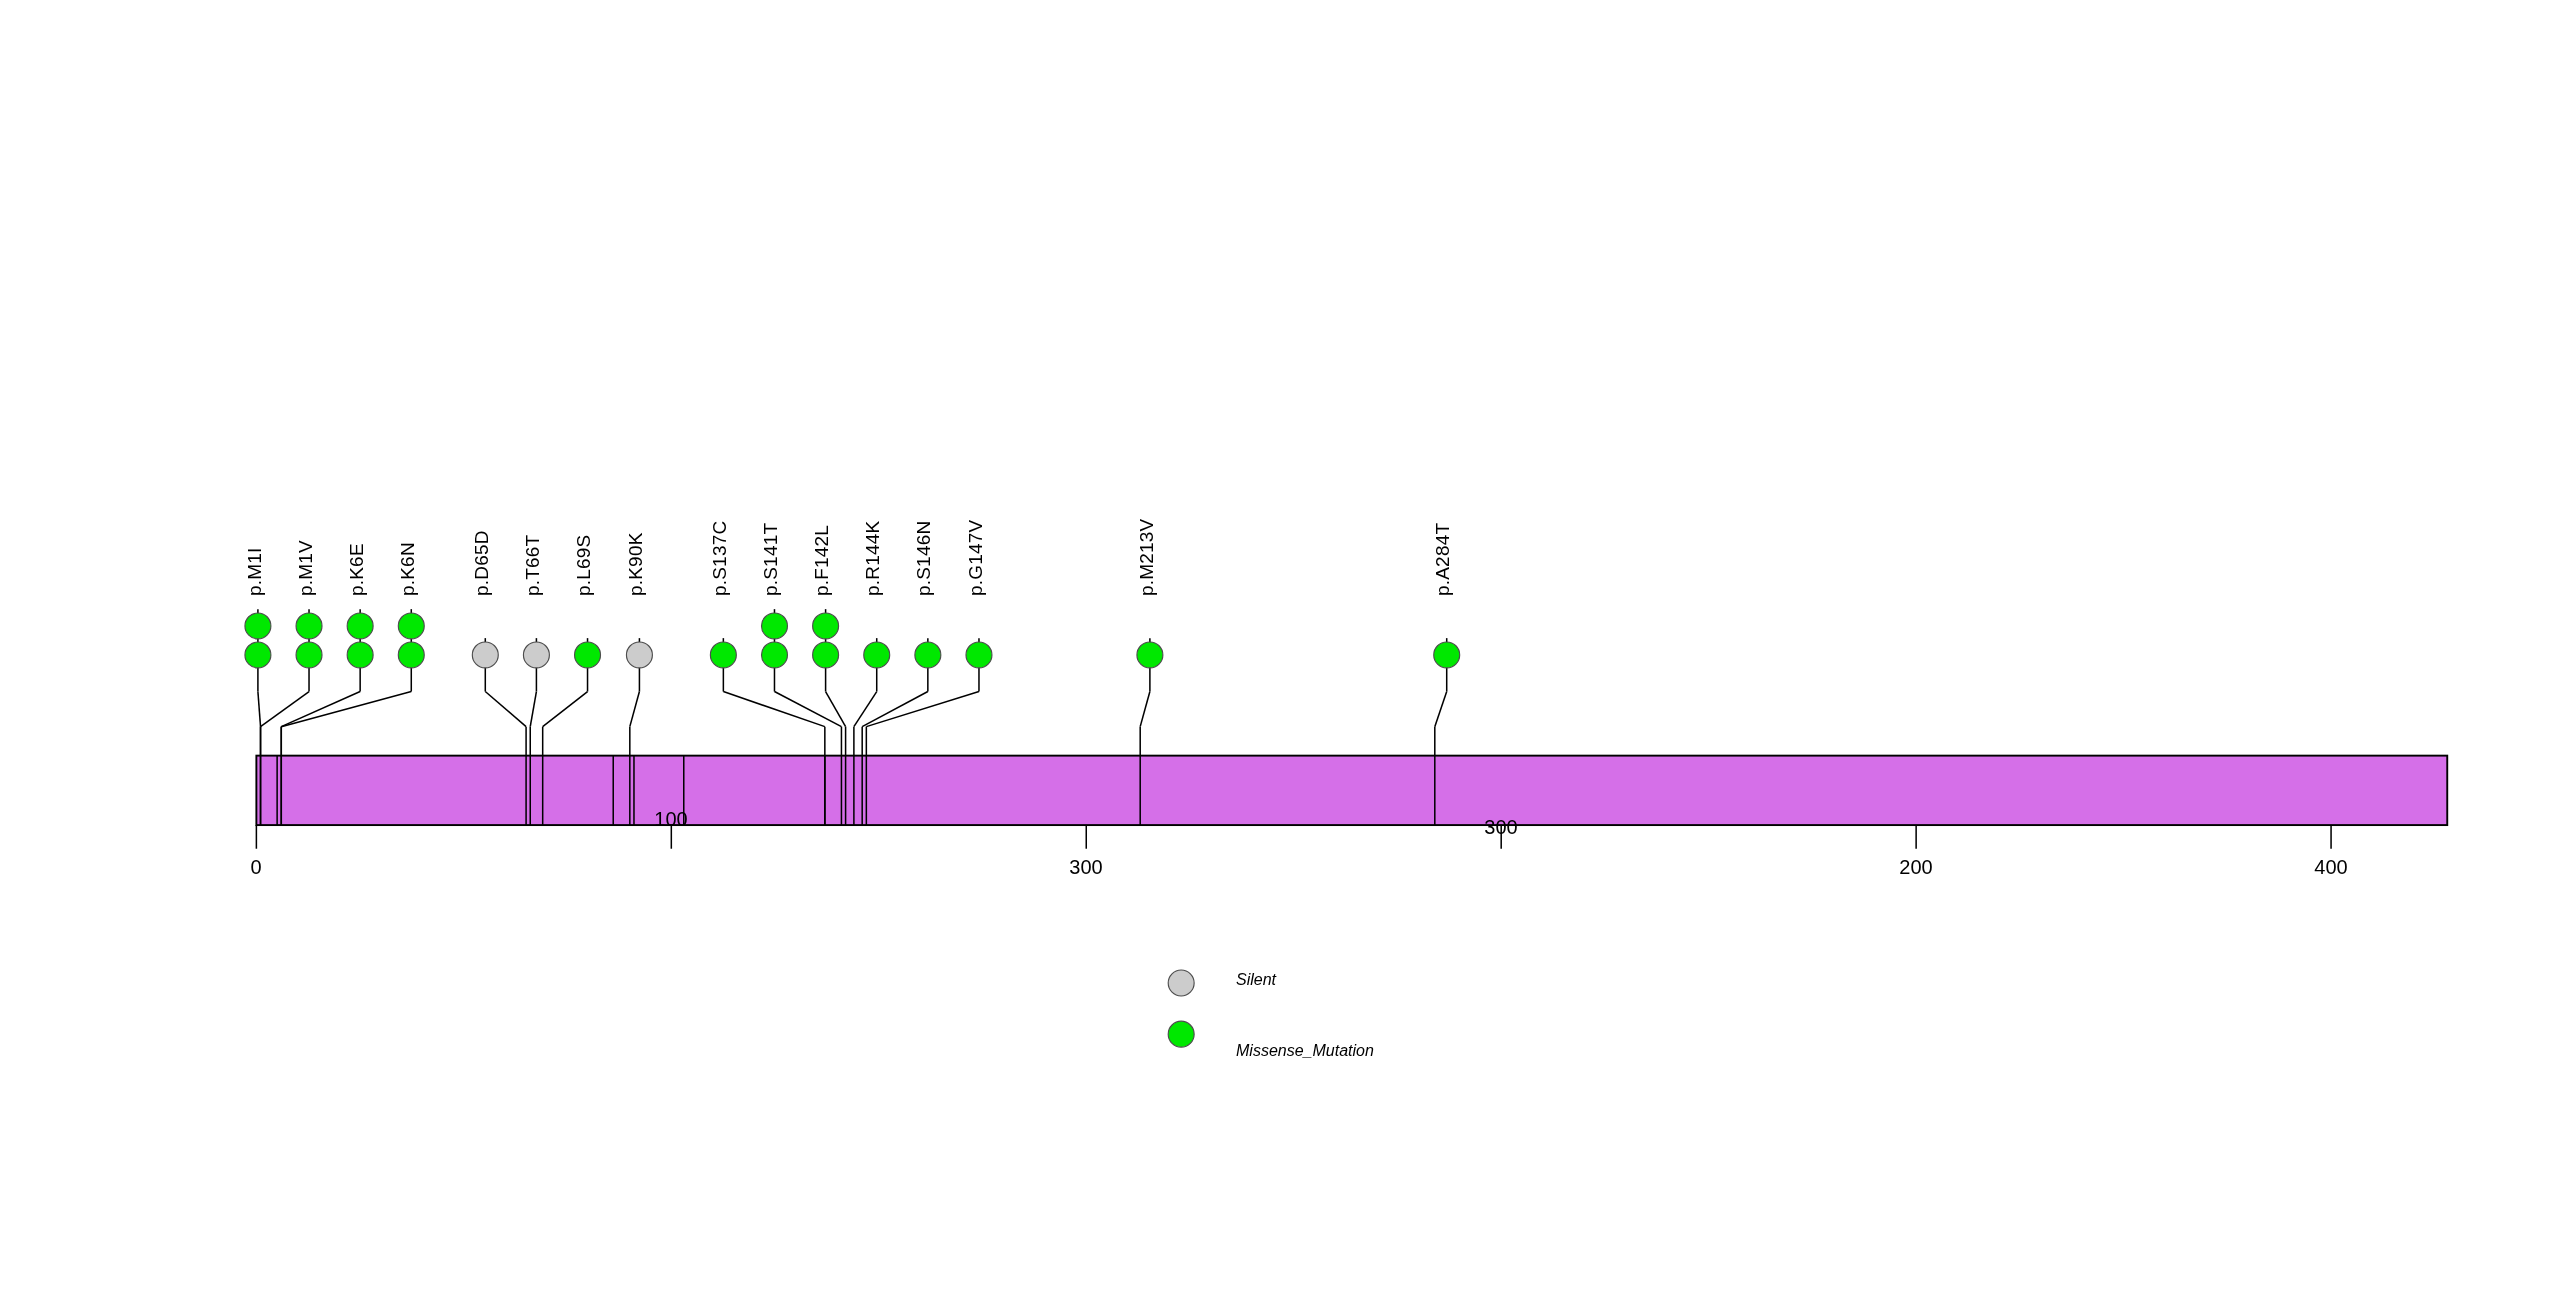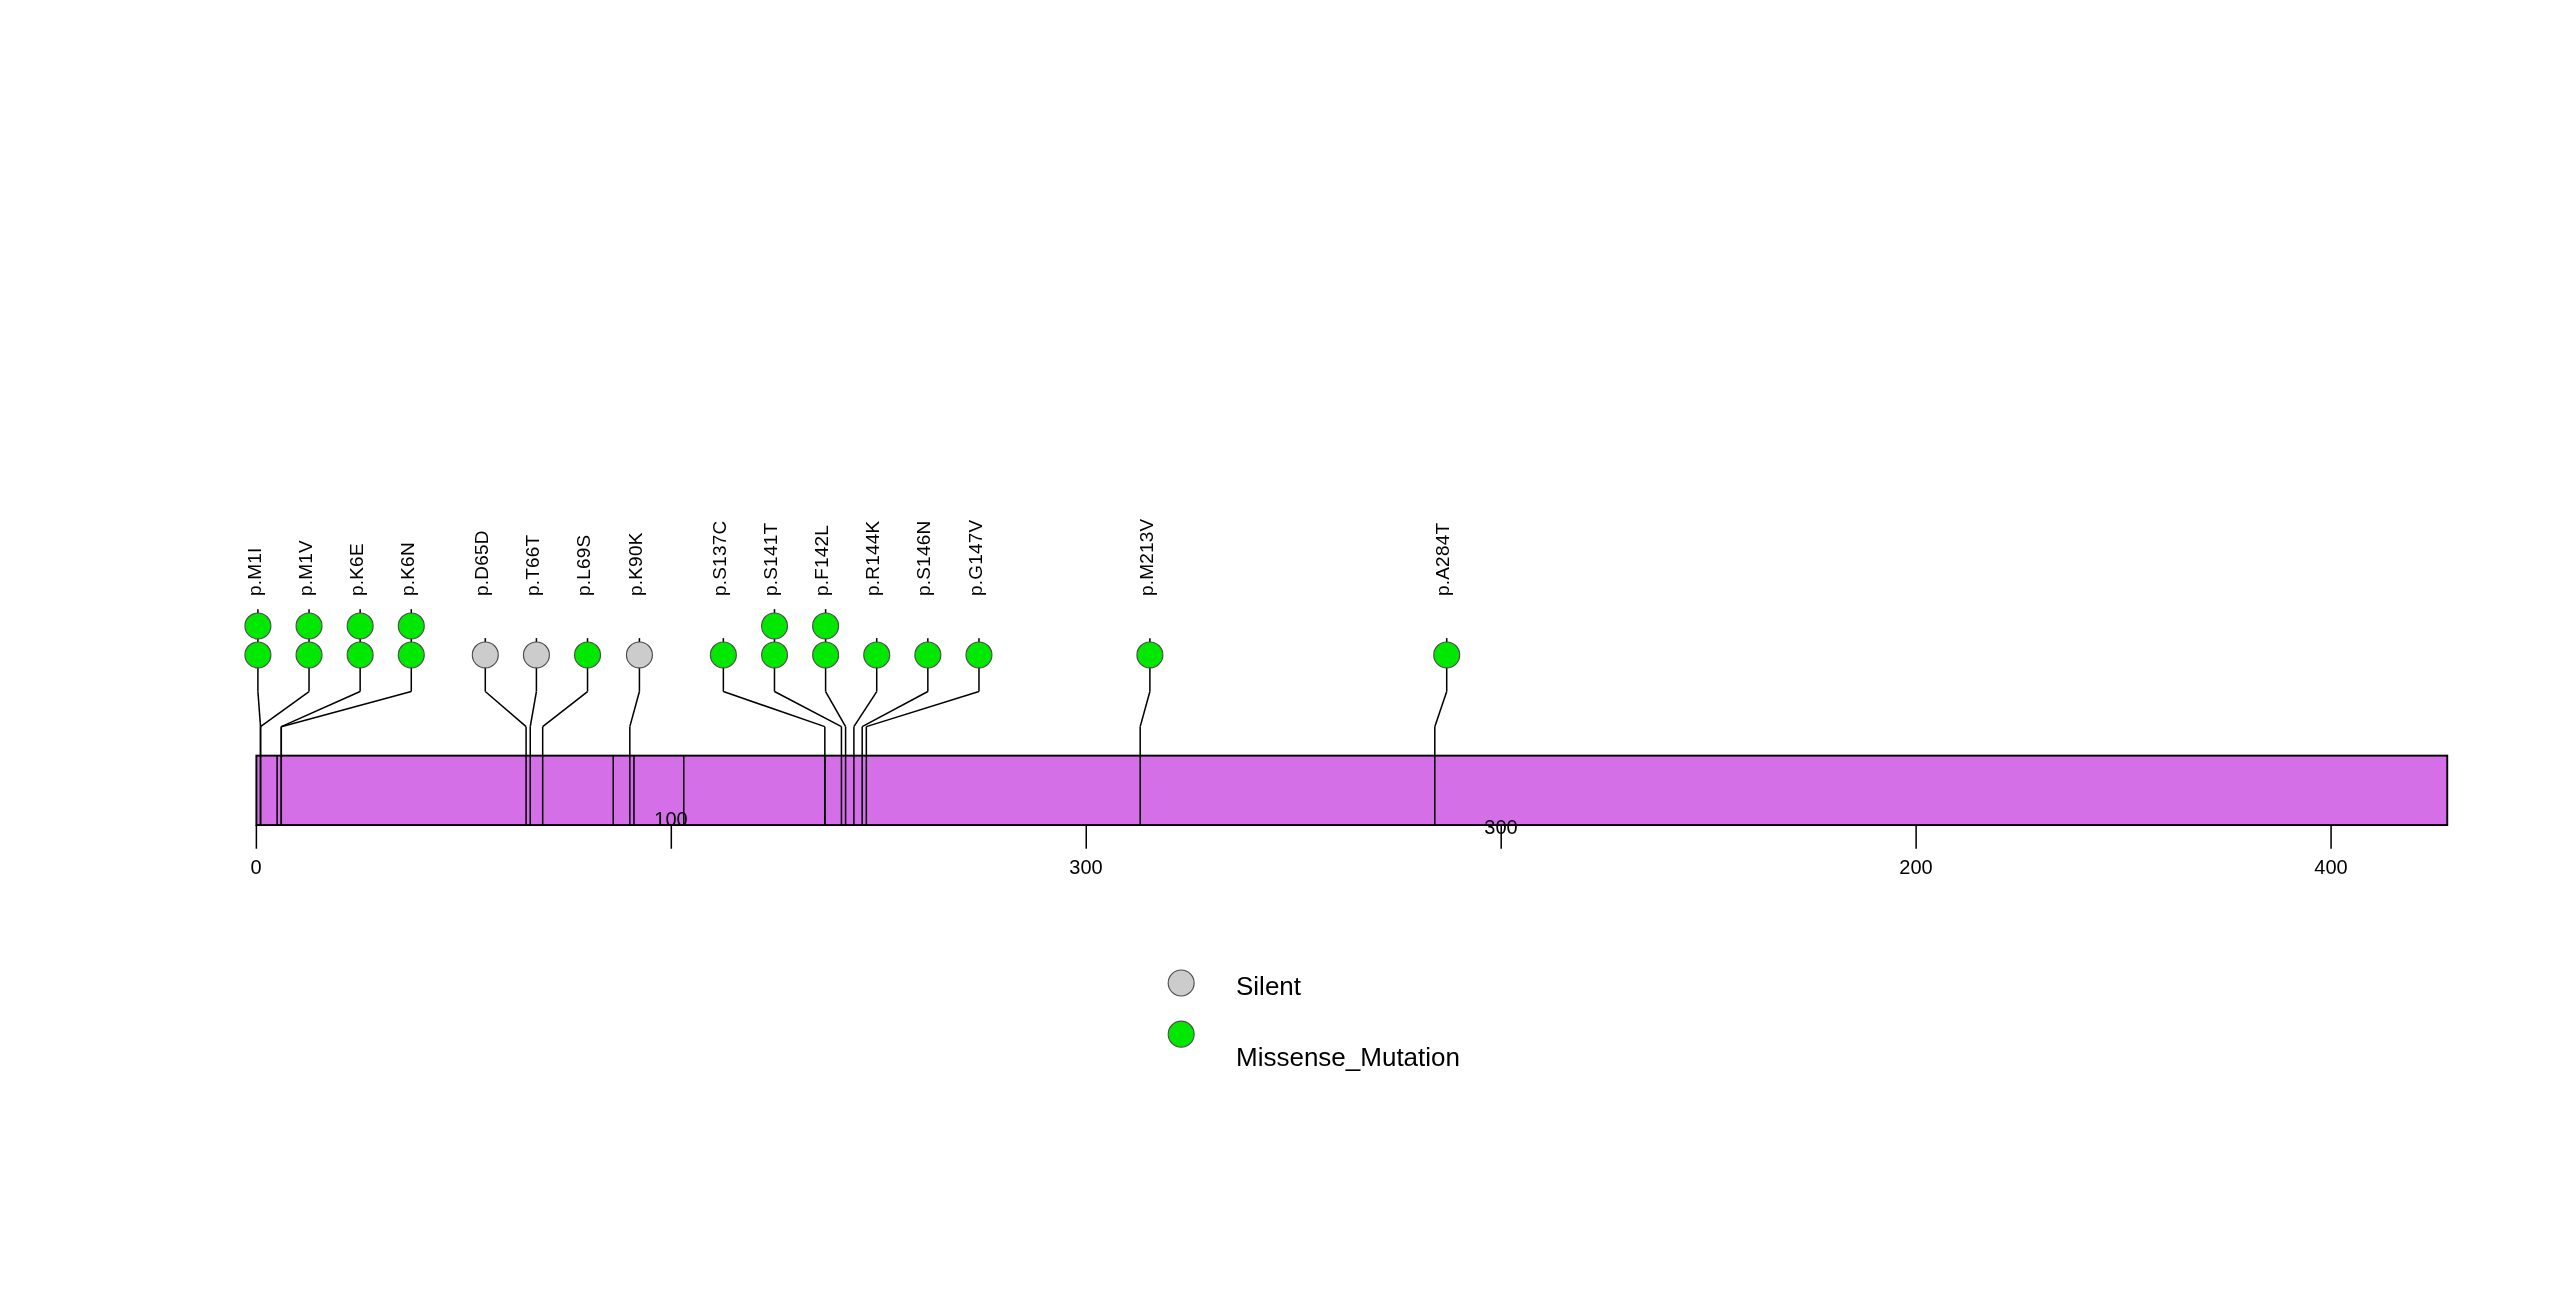--- a/index.html
+++ b/index.html
@@ -41,23 +41,24 @@
     font-family: "Liberation Sans", sans-serif;
     font-size: 20px;
     color: #000000;
     text-align: center;
     white-space: nowrap;
     transform: translateX(-50%);
   }
   .legend-label {
     position: absolute;
     font-family: "Liberation Sans", sans-serif;
-    font-size: 26px;
+    font-size: 16px;
     color: #000000;
     white-space: nowrap;
+    font-style: italic;
   }
 </style>
 </head>
 <body>
 
 <div id="plot">
   <svg id="svg-layer" width="2576" height="1290" viewBox="0 0 3376 1690" xmlns="http://www.w3.org/2000/svg">
       <rect x="336" y="990" width="2871.2639999999997" height="91" fill="#D56FE8" stroke="#000000" stroke-width="2.5"></rect>
       <line x1="336" y1="1081" x2="336" y2="1112" stroke="#000000" stroke-width="2"></line>
       <line x1="879.8" y1="1081" x2="879.8" y2="1112" stroke="#000000" stroke-width="2"></line>

